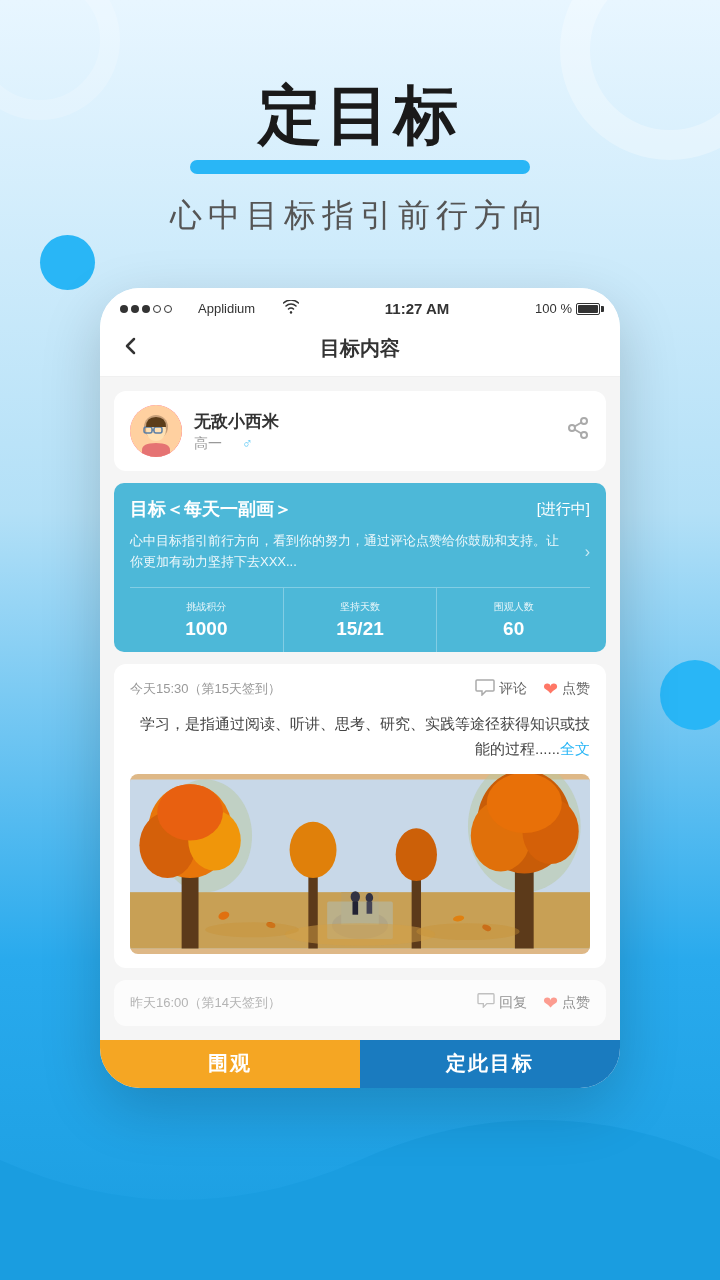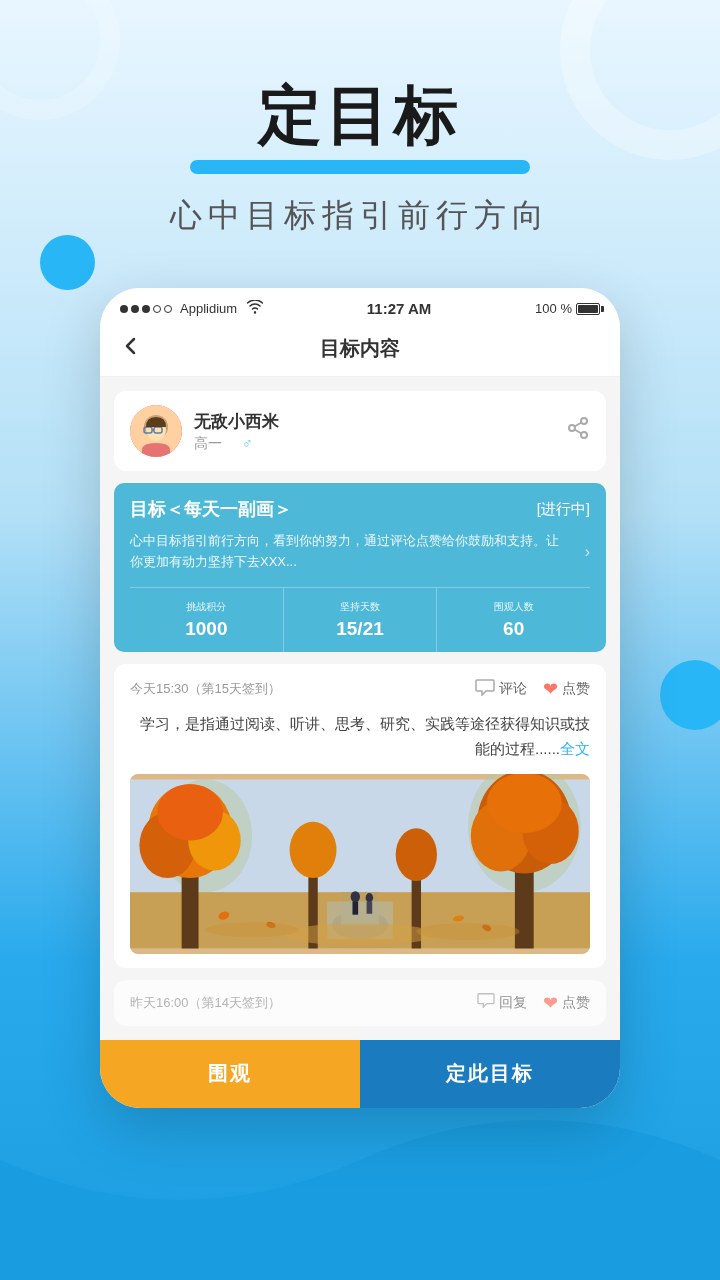--- a/index.html
+++ b/index.html
@@ -111,21 +111,21 @@
       padding: 12px 20px 8px;
       display: flex;
       align-items: center;
       justify-content: space-between;
       font-size: 13px;
       color: #333;
     }
     .status-left {
       display: flex;
       align-items: center;
-      gap: 4px;
+      gap: 22px;
     }
     .signal-dots {
       display: flex;
       gap: 3px;
       align-items: center;
     }
     .signal-dot {
       width: 8px;
       height: 8px;
       border-radius: 50%;
@@ -405,21 +405,21 @@
       color: #999;
     }
     .partial-actions {
       display: flex;
       gap: 16px;
     }
 
     
     .bottom-buttons {
       display: flex;
-      height: 68px;
+      height: 48px;
     }
     .btn-watch {
       flex: 1;
       background: #f5a623;
       color: #fff;
       font-size: 20px;
       font-weight: 600;
       border: none;
       cursor: pointer;
       letter-spacing: 2px;

